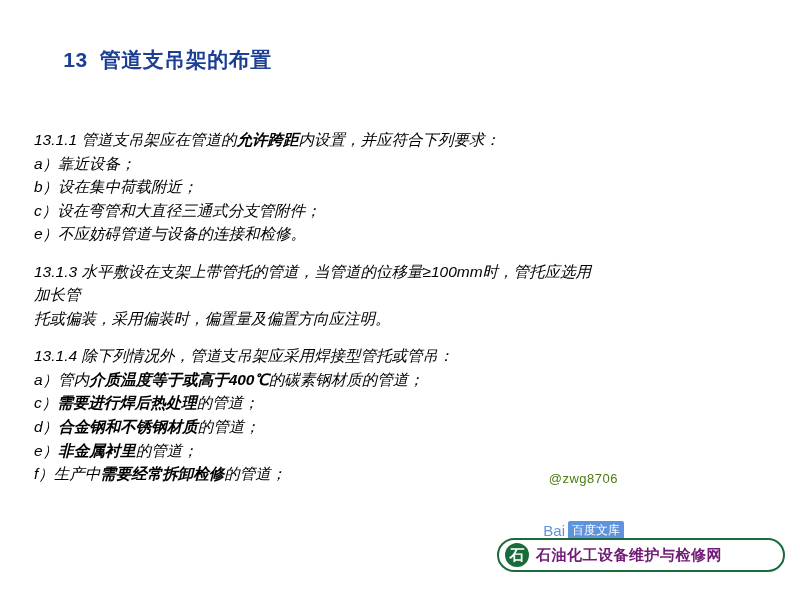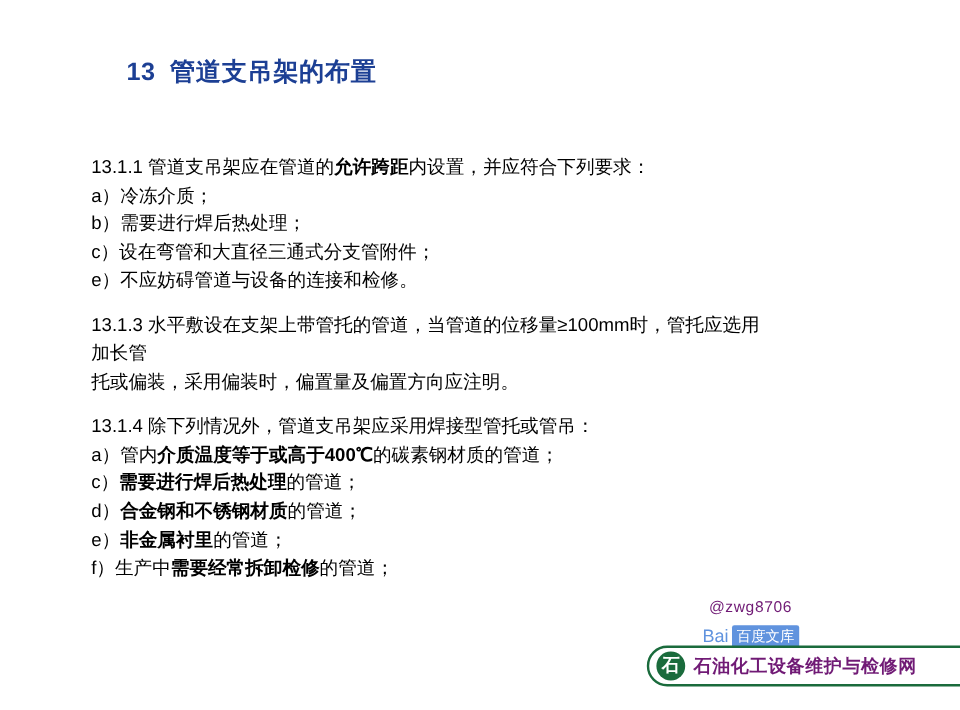--- a/index.html
+++ b/index.html
@@ -13,56 +13,56 @@
     font-family: "Liberation Sans", sans-serif;
     overflow: hidden;
     position: relative;
   }
   .page {
     position: relative;
     width: 640px;
     height: 592px;
     box-sizing: border-box;
     padding: 18px 34px 0 34px;
-    margin-left: 42px;
   }
   .title {
     color: #1c3f94;
     font-size: 21px;
     font-weight: bold;
     letter-spacing: 0.5px;
     margin: 4px 0 0 4px;
     white-space: pre;
   }
   .title .num {
     margin-right: 12px;
   }
   .body {
     margin-top: 30px;
     color: #000000;
     font-size: 15.5px;
     line-height: 1.52;
   }
   .para {
     margin-bottom: 14px;
+    font-style: italic;
   }
   .line {
     white-space: pre-wrap;
   }
   .indent-1 {
     padding-left: 52px;
   }
   b {
     font-weight: bold;
   }
   .watermark-user {
     position: absolute;
     right: 22px;
-    top: 498px;
-    color: #701a75;
+    top: 471px;
+    color: #4d7c0f;
     font-size: 13px;
     letter-spacing: 0.5px;
   }
   .watermark-baidu {
     position: absolute;
     right: 16px;
     top: 521px;
     display: flex;
     align-items: center;
     gap: 3px;
@@ -120,22 +120,22 @@
 <div class="page">
 
   <div class="title">
     <span class="num">13</span><span>管道支吊架的布置</span>
   </div>
 
   <div class="body">
 
     <div class="para">
       <div class="line">13.1.1 管道支吊架应在管道的<b>允许跨距</b>内设置，并应符合下列要求：</div>
-      <div class="line">a）冷冻介质；</div>
-      <div class="line">b）需要进行焊后热处理；</div>
+      <div class="line">a）靠近设备；</div>
+      <div class="line">b）设在集中荷载附近；</div>
       <div class="line">c）设在弯管和大直径三通式分支管附件；</div>
       <div class="line">e）不应妨碍管道与设备的连接和检修。</div>
     </div>
 
 
     <div class="para">
       <div class="line">13.1.3 水平敷设在支架上带管托的管道，当管道的位移量≥100mm时，管托应选用加长管</div>
       <div class="line">托或偏装，采用偏装时，偏置量及偏置方向应注明。</div>
     </div>
 

